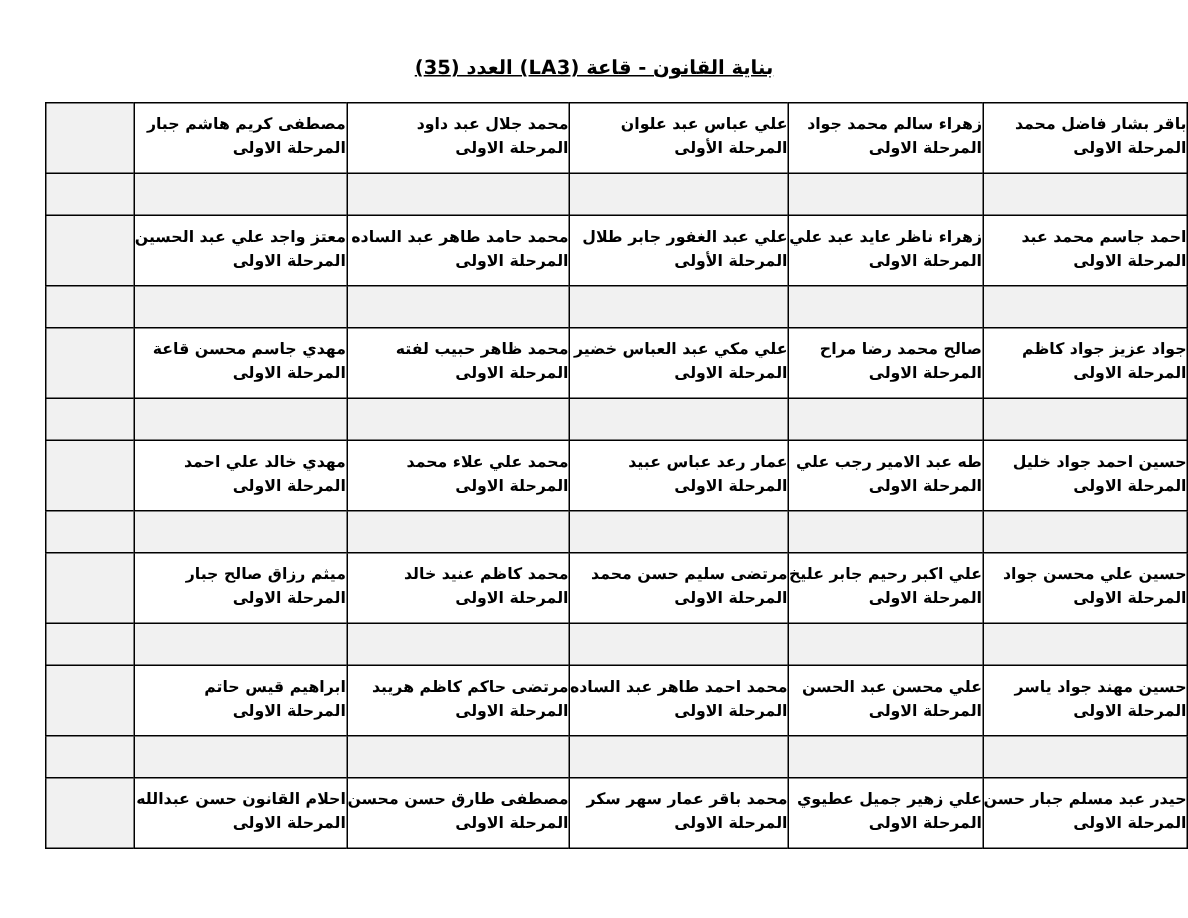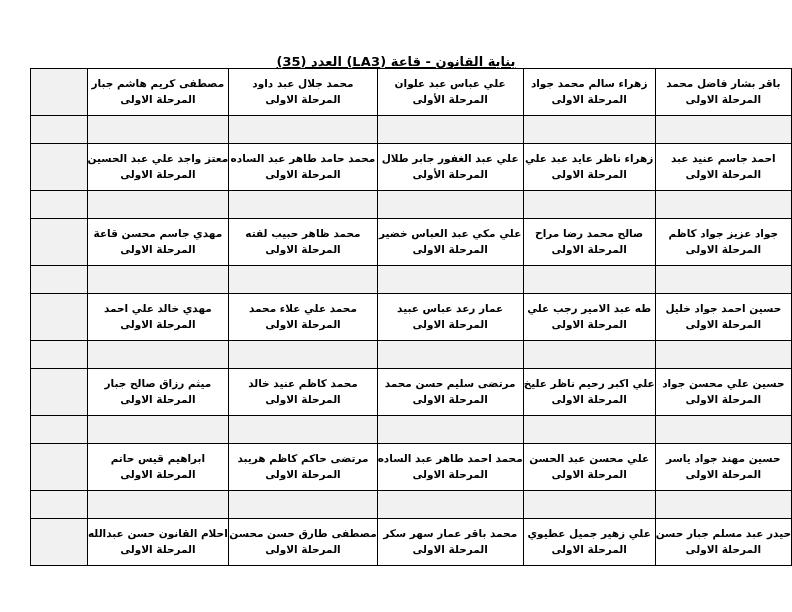--- a/index.html
+++ b/index.html
@@ -4,32 +4,31 @@
 <style>
   html, body { margin: 0; padding: 0; background: #ffffff; }
   body { width: 792px; height: 612px; font-family: "DejaVu Sans", sans-serif; }
   .page { position: relative; width: 792px; height: 612px; background: #ffffff; overflow: hidden; }
   .doc-title {
     position: absolute; top: 38px; left: 0; width: 100%;
     text-align: center; direction: rtl;
     font-weight: bold; font-size: 13px; color: #000;
     text-decoration: underline;
     letter-spacing: 0.2px;
-    margin-top: 16px;
   }
   table.seating {
     position: absolute; top: 68px; left: 30px;
     border-collapse: collapse; direction: rtl;
     table-layout: fixed;
   }
   table.seating td { border: 1px solid #000; padding: 0; }
   td.student-cell {
     width: 126px; height: 46px;
     background: #ffffff;
-    text-align: center; vertical-align: middle;
+    vertical-align: middle;
   }
   td.side-cell { width: 102px; background: #f1f1f1; }
   tr.spacer-row td { height: 27px; background: #f1f1f1; }
   .student-name, .student-stage {
     font-weight: bold; font-size: 10.5px; line-height: 1.5; color: #000;
     direction: rtl; white-space: nowrap; overflow: hidden;
   }
 </style>
 </head>
 <body>
@@ -67,21 +66,21 @@
       <td></td>
           <td></td>
           <td></td>
           <td></td>
           <td></td>
           <td class="side-cell"></td>
     </tr>
 
     <tr>
       <td class="student-cell">
-        <div class="student-name">احمد جاسم عنيد عبد</div>
+        <div class="student-name">احمد جاسم محمد عبد</div>
         <div class="student-stage">المرحلة الاولى</div>
       </td>
       <td class="student-cell">
         <div class="student-name">زهراء ناظر عايد عبد علي</div>
         <div class="student-stage">المرحلة الاولى</div>
       </td>
       <td class="student-cell">
         <div class="student-name">علي عبد الغفور جابر طلال</div>
         <div class="student-stage">المرحلة الأولى</div>
       </td>
@@ -167,21 +166,21 @@
           <td></td>
           <td class="side-cell"></td>
     </tr>
 
     <tr>
       <td class="student-cell">
         <div class="student-name">حسين علي محسن جواد</div>
         <div class="student-stage">المرحلة الاولى</div>
       </td>
       <td class="student-cell">
-        <div class="student-name">علي اكبر رحيم ناظر عليخ</div>
+        <div class="student-name">علي اكبر رحيم جابر عليخ</div>
         <div class="student-stage">المرحلة الاولى</div>
       </td>
       <td class="student-cell">
         <div class="student-name">مرتضى سليم حسن محمد</div>
         <div class="student-stage">المرحلة الاولى</div>
       </td>
       <td class="student-cell">
         <div class="student-name">محمد كاظم عنيد خالد</div>
         <div class="student-stage">المرحلة الاولى</div>
       </td>

